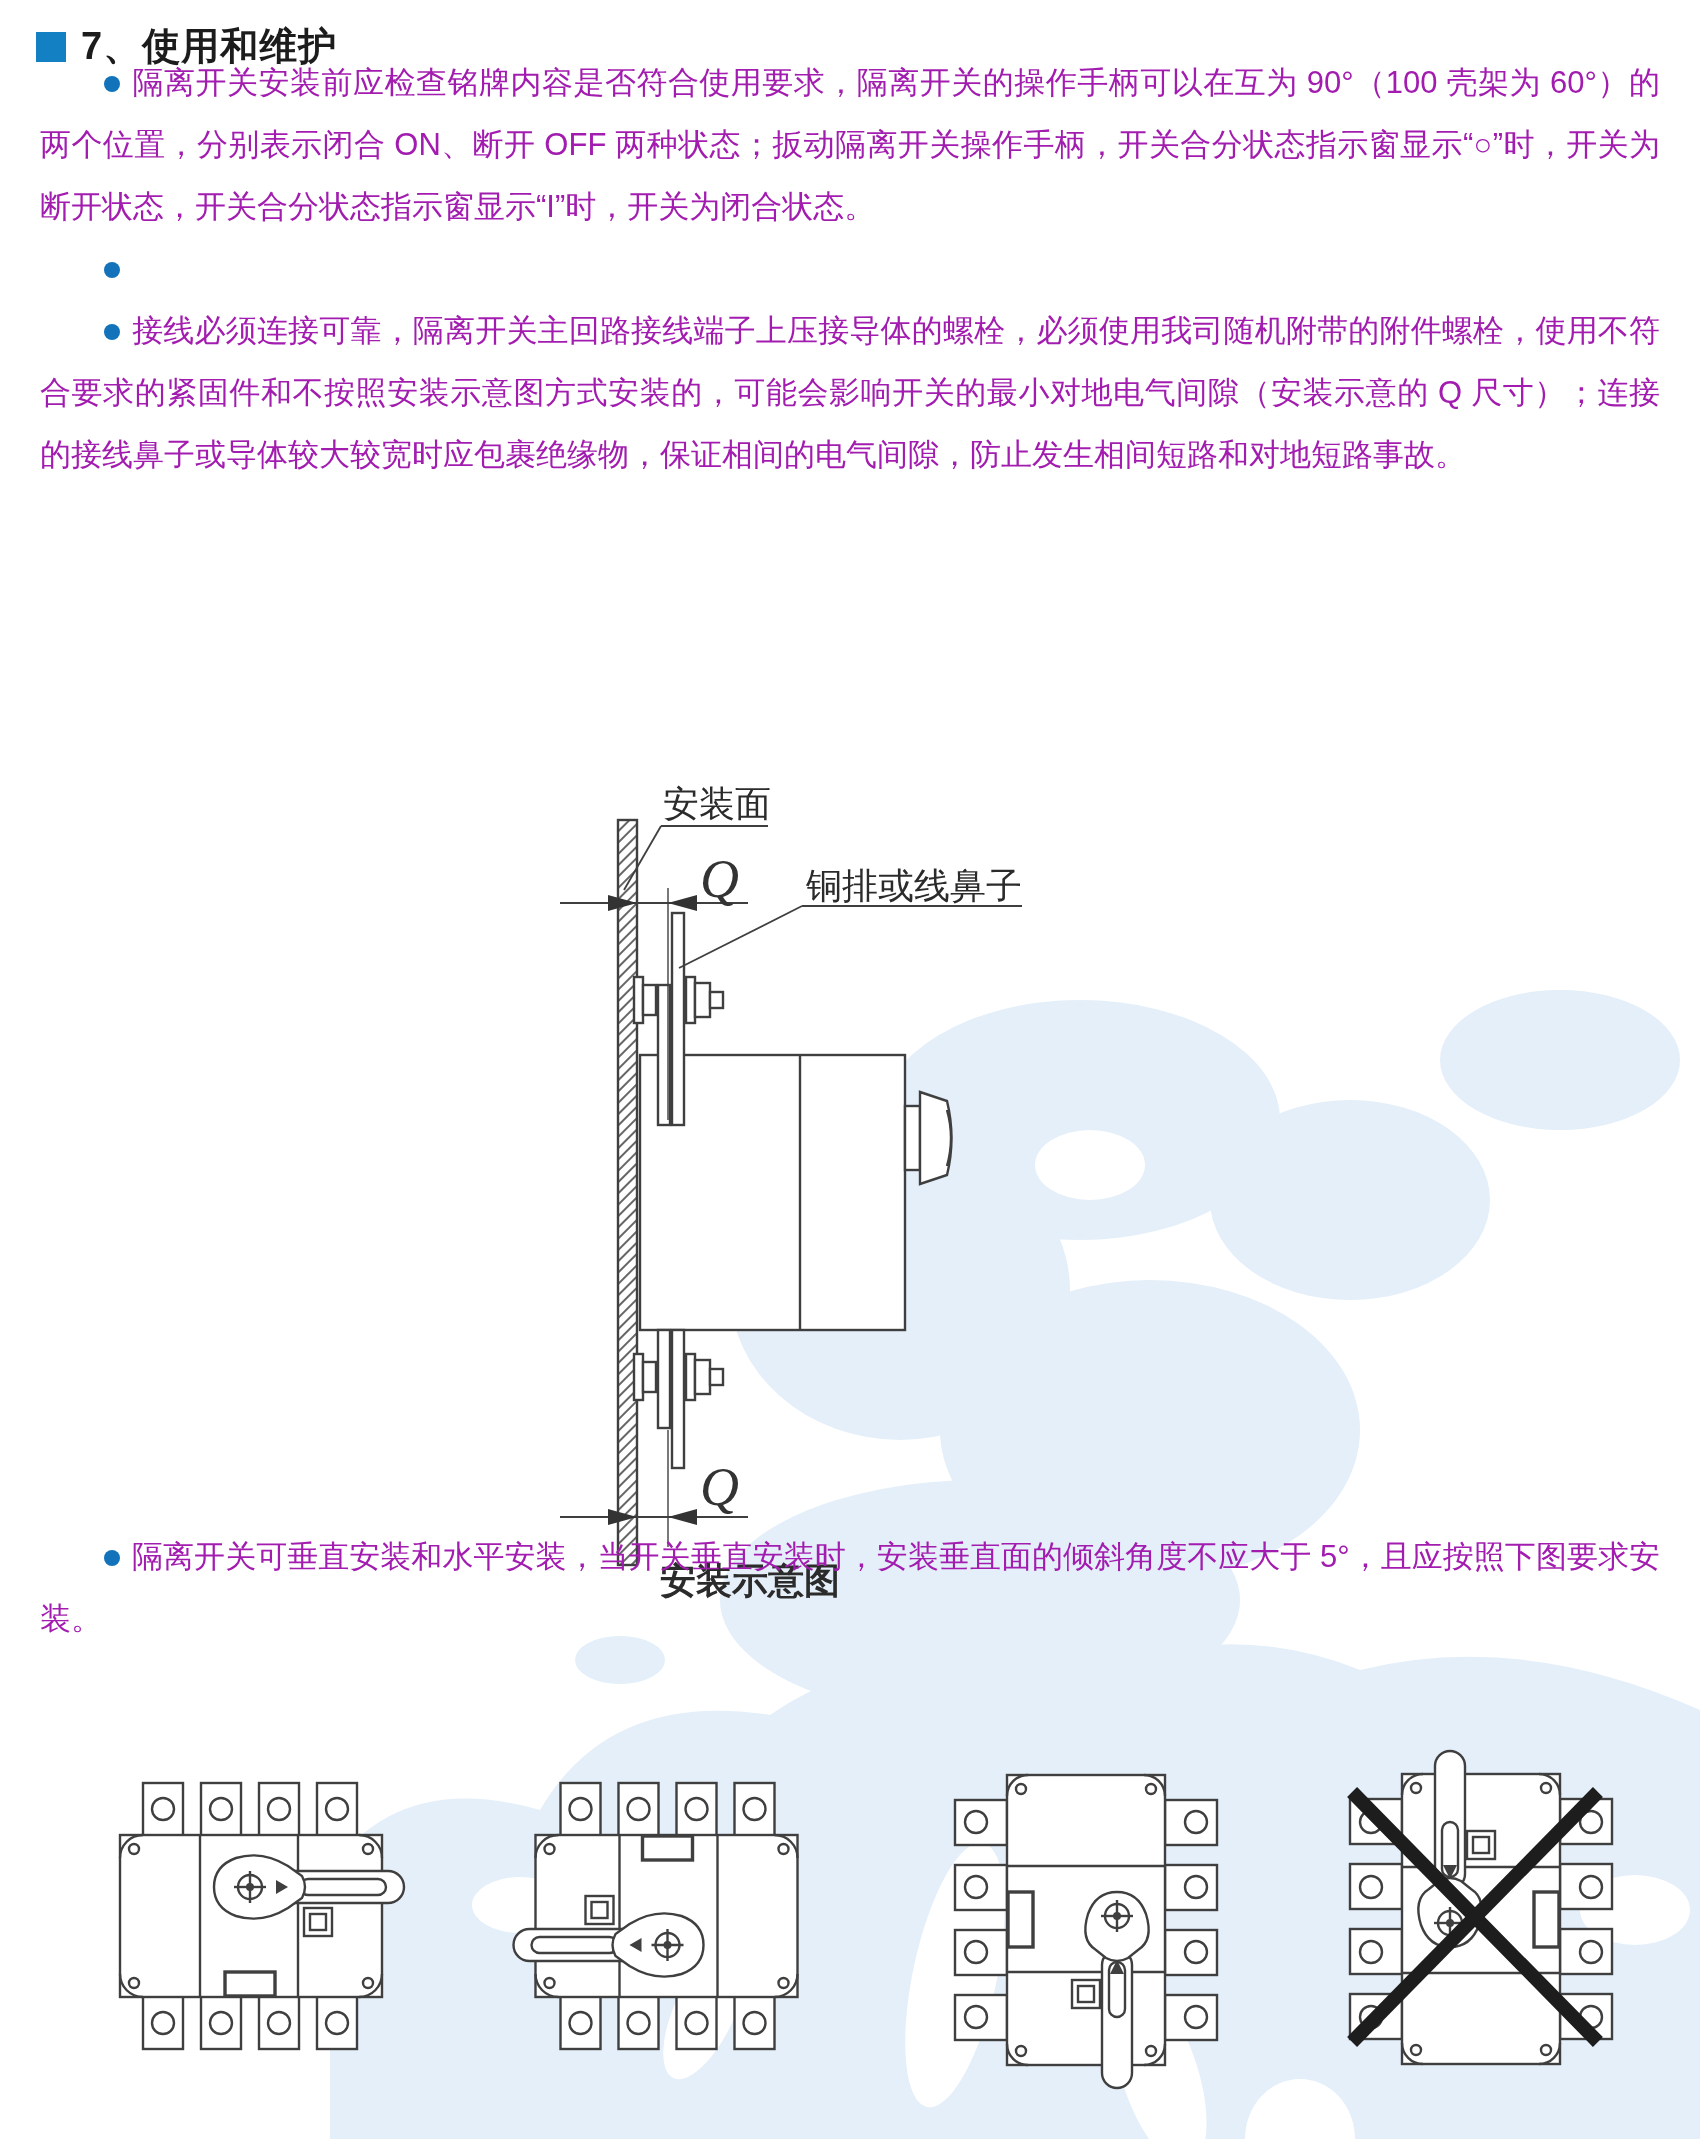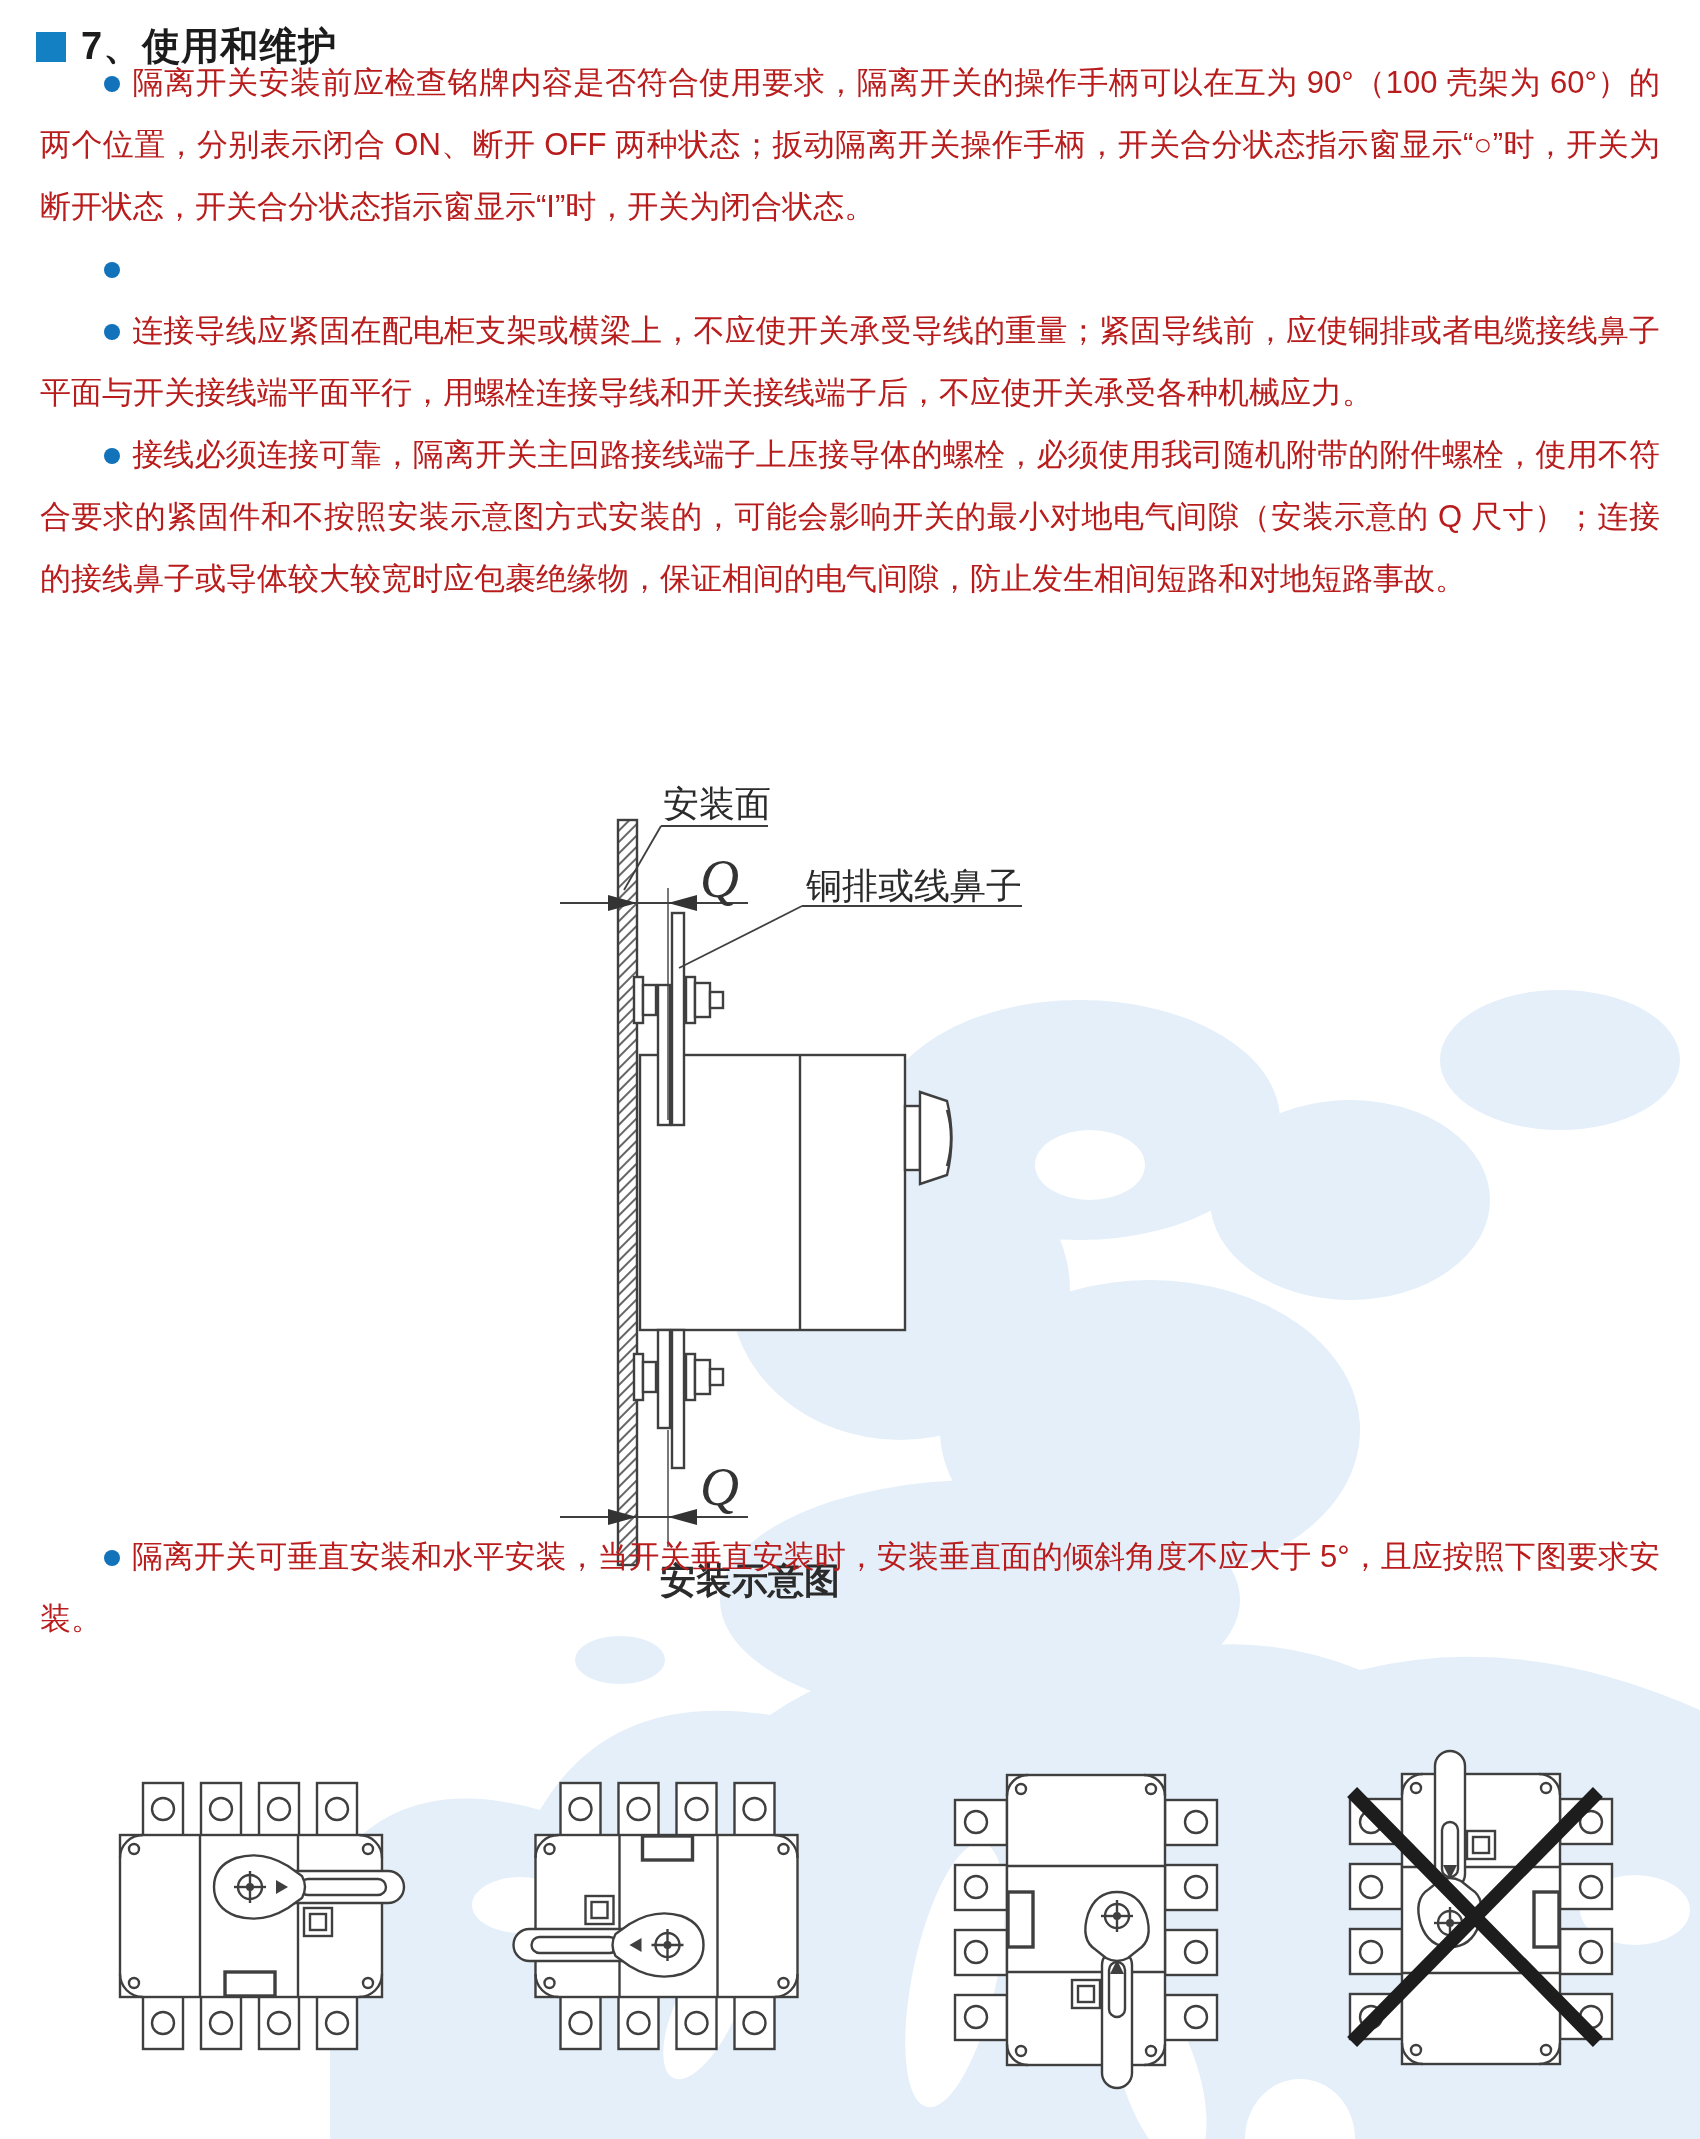--- a/index.html
+++ b/index.html
@@ -12,21 +12,21 @@
 
   .content { position:absolute; z-index:2; left:0; top:0; width:1700px; }
 
   header.sec { position:absolute; left:36px; top:21px; display:flex; align-items:center; }
   .sq { display:inline-block; width:30px; height:30px; background:#1380c4; margin-right:15px; }
   h1.title { font-size:38px; font-weight:bold; color:#1c1c1c; letter-spacing:1px; }
 
   .body-text { position:absolute; left:40px; width:1620px; }
   .bt1 { top:52px; }
   .bt2 { top:1526px; }
-  p.para { font-size:31px; line-height:62px; color:#b91c1c; text-align:justify; text-indent:64px; }
+  p.para { font-size:31px; line-height:62px; color:#a21caf; text-align:justify; text-indent:64px; }
   .dot { display:inline-block; width:16px; height:16px; border-radius:50%; background:#1272ba; margin-right:12px; vertical-align:1px; }
 
   text.cn { font-family:"Liberation Sans", sans-serif; fill:#2b2b2b; }
   text.qdim { font-family:"Liberation Serif", serif; font-style:italic; fill:#333; }
 </style>
 </head>
 <body>
 <div class="page">
 
 <svg class="layer z0" viewBox="0 0 1700 2139">
@@ -223,21 +223,20 @@
 
 <div class="content">
   <header class="sec">
     <span class="sq"></span>
     <h1 class="title">7、使用和维护</h1>
   </header>
 
   <div class="body-text bt1">
     <p class="para"><span class="dot"></span><span>隔离开关安装前应检查铭牌内容是否符合使用要求，隔离开关的操作手柄可以在互为 90°（100 壳架为 60°）的两个位置，分别表示闭合 ON、断开 OFF 两种状态；扳动隔离开关操作手柄，开关合分状态指示窗显示“○”时，开关为断开状态，开关合分状态指示窗显示“I”时，开关为闭合状态。</span></p>
     <p class="para"><span class="dot"></span></p>
-    <p class="para"><span class="dot"></span><span>连接导线应紧固在配电柜支架或横梁上，不应使开关承受导线的重量；紧固导线前，应使铜排或者电缆接线鼻子平面与开关接线端平面平行，用螺栓连接导线和开关接线端子后，不应使开关承受各种机械应力。</span></p>
     <p class="para"><span class="dot"></span><span>接线必须连接可靠，隔离开关主回路接线端子上压接导体的螺栓，必须使用我司随机附带的附件螺栓，使用不符合要求的紧固件和不按照安装示意图方式安装的，可能会影响开关的最小对地电气间隙（安装示意的 Q 尺寸）；连接的接线鼻子或导体较大较宽时应包裹绝缘物，保证相间的电气间隙，防止发生相间短路和对地短路事故。</span></p>
   </div>
 
   <div class="body-text bt2">
     <p class="para"><span class="dot"></span><span>隔离开关可垂直安装和水平安装，当开关垂直安装时，安装垂直面的倾斜角度不应大于 5°，且应按照下图要求安装。</span></p>
   </div>
 </div>
 
 </div>
 

